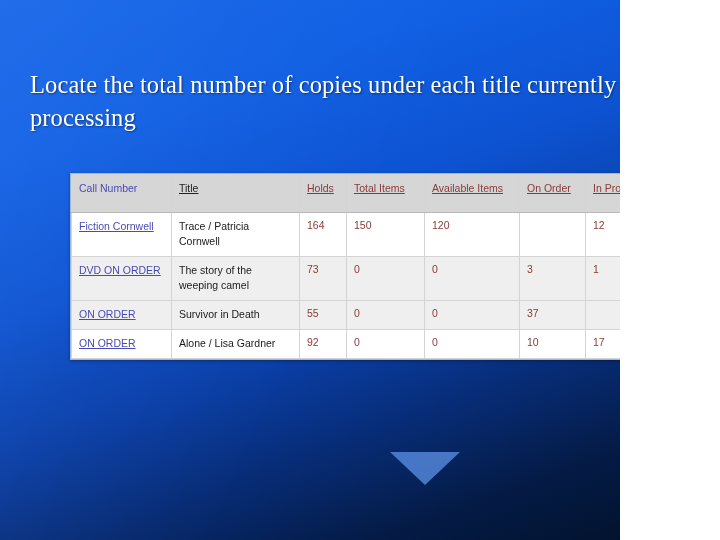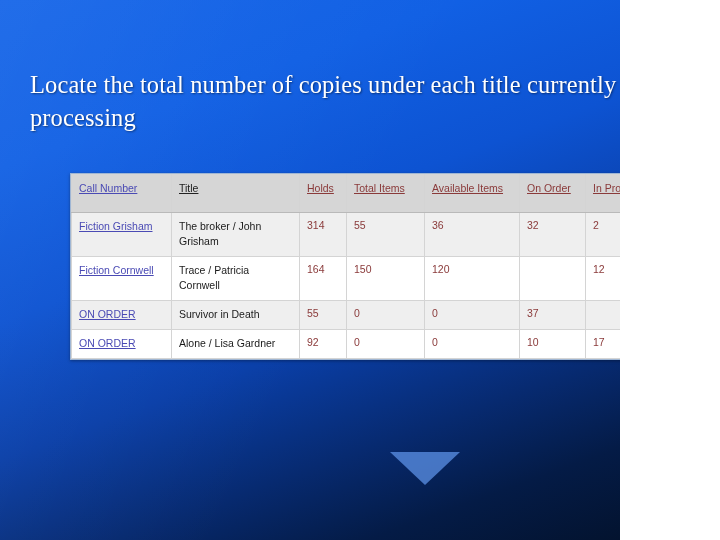--- a/index.html
+++ b/index.html
@@ -112,21 +112,20 @@
     padding-bottom: 6px;
     white-space: nowrap;
   }
   .hlink {
     color: #8a3a3a;
     text-decoration: underline;
     text-align: right;
   }
   .hlink-blue {
     color: #4a4ab4;
-    text-decoration: underline;
   }
   .hlink-dark {
     color: #222222;
     text-decoration: underline;
   }
 
   
   tbody tr.shade td { background: #efefef; }
   tbody tr.plain td { background: #ffffff; }
 
@@ -194,39 +193,39 @@
           </th>
           <th>
             <span class="hlink">On Order</span>
           </th>
           <th>
             <span class="hlink">In Process</span>
           </th>
         </tr>
       </thead>
       <tbody>
-        <tr class="shade">
-          <td class="callnum"><span class="lnk">Fiction Grisham</span></td>
-          <td class="title">The broker / John Grisham</td>
-          <td class="num">314</td>
-          <td class="num">55</td>
-          <td class="num">36</td>
-          <td class="num">32</td>
-          <td class="num">2</td>
-        </tr>
         <tr class="plain">
           <td class="callnum"><span class="lnk">Fiction Cornwell</span></td>
           <td class="title">Trace / Patricia Cornwell</td>
           <td class="num">164</td>
           <td class="num">150</td>
           <td class="num">120</td>
           <td class="num"></td>
           <td class="num">12</td>
         </tr>
         <tr class="shade">
+          <td class="callnum"><span class="lnk">DVD ON ORDER</span></td>
+          <td class="title">The story of the weeping camel</td>
+          <td class="num">73</td>
+          <td class="num">0</td>
+          <td class="num">0</td>
+          <td class="num">3</td>
+          <td class="num">1</td>
+        </tr>
+        <tr class="shade">
           <td class="callnum"><span class="lnk">ON ORDER</span></td>
           <td class="title">Survivor in Death</td>
           <td class="num">55</td>
           <td class="num">0</td>
           <td class="num">0</td>
           <td class="num">37</td>
           <td class="num"></td>
         </tr>
         <tr class="plain">
           <td class="callnum"><span class="lnk">ON ORDER</span></td>

